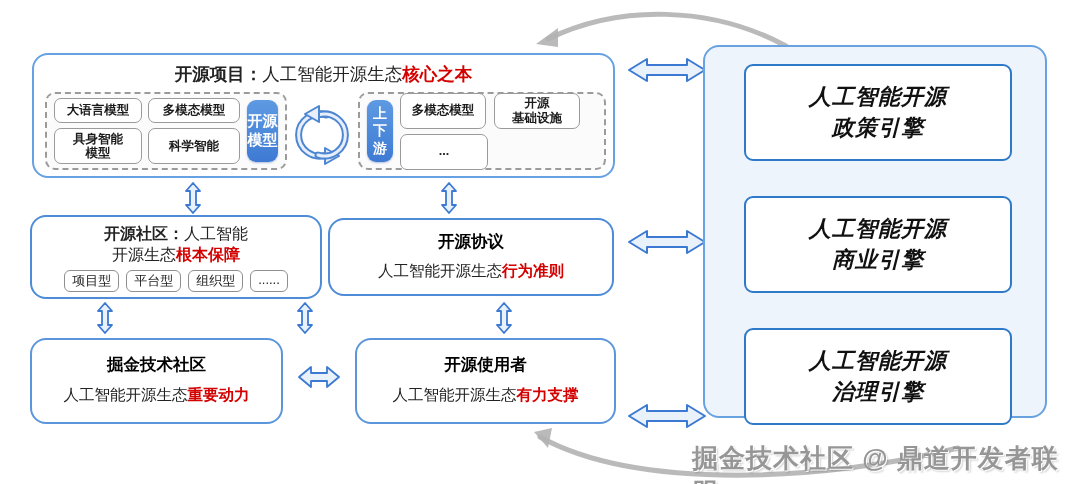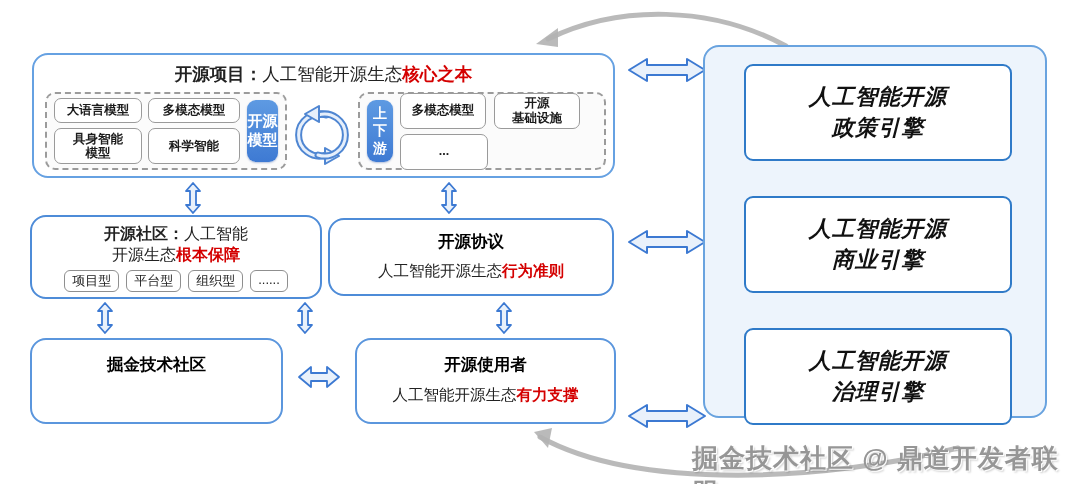--- a/index.html
+++ b/index.html
@@ -129,20 +129,23 @@
   </svg>
   <svg class="abs" style="left:296px;top:301px" width="18" height="34" viewBox="0 0 18 34">
     <polygon points="9,2 16,10 12,10 12,24 16,24 9,32 2,24 6,24 6,10 2,10" fill="#e9f1fb" stroke="#3c79d2" stroke-width="1.8" stroke-linejoin="round"></polygon>
   </svg>
   <svg class="abs" style="left:495px;top:301px" width="18" height="34" viewBox="0 0 18 34">
     <polygon points="9,2 16,10 12,10 12,24 16,24 9,32 2,24 6,24 6,10 2,10" fill="#e9f1fb" stroke="#3c79d2" stroke-width="1.8" stroke-linejoin="round"></polygon>
   </svg>
 
   <div class="abs box people-box contributor-box c">
     <div class="people-title b">掘金技术社区</div>
+    <div class="people-line">
+      <span>人工智能开源生态</span><span class="red">重要动力</span>
+    </div>
   </div>
 
   <svg class="abs" style="left:297px;top:364px" width="44" height="26" viewBox="0 0 44 26">
     <polygon points="2,13 14,3 14,9 30,9 30,3 42,13 30,23 30,17 14,17 14,23" fill="#e9f1fb" stroke="#3c79d2" stroke-width="1.8" stroke-linejoin="round"></polygon>
   </svg>
 
   <div class="abs box people-box user-box c">
     <div class="people-title b">开源使用者</div>
     <div class="people-line">
       <span>人工智能开源生态</span><span class="red">有力支撑</span>

